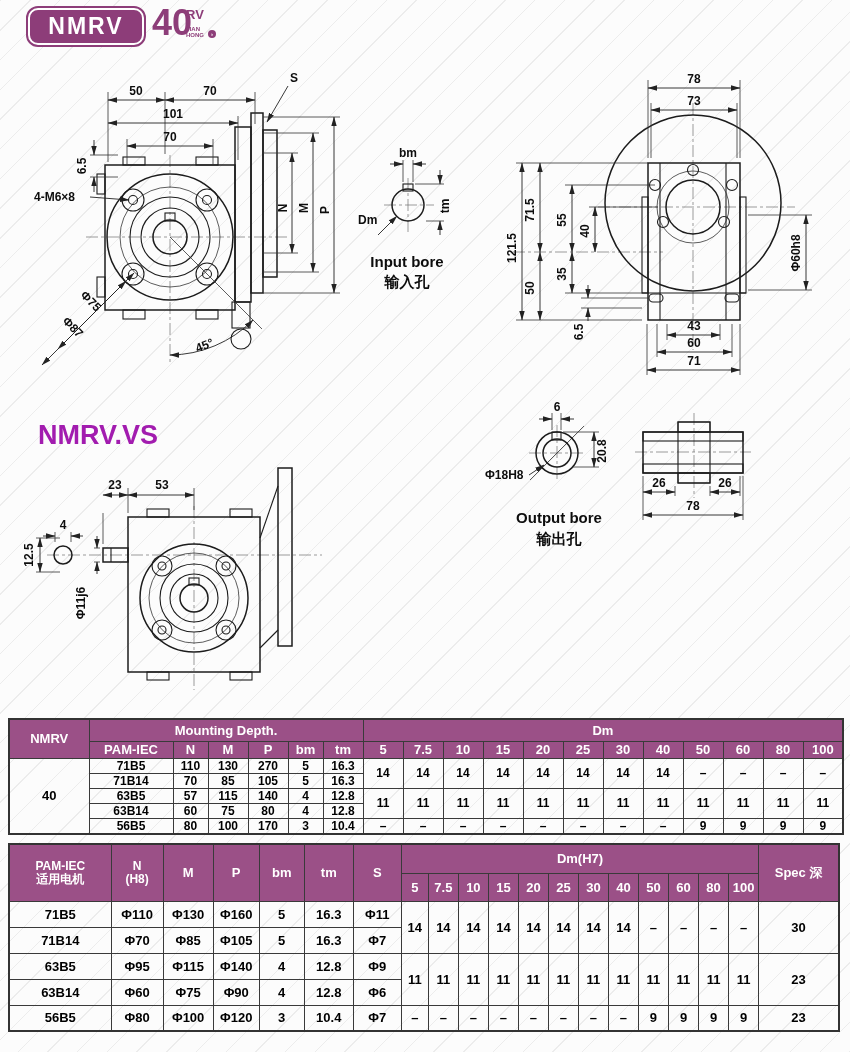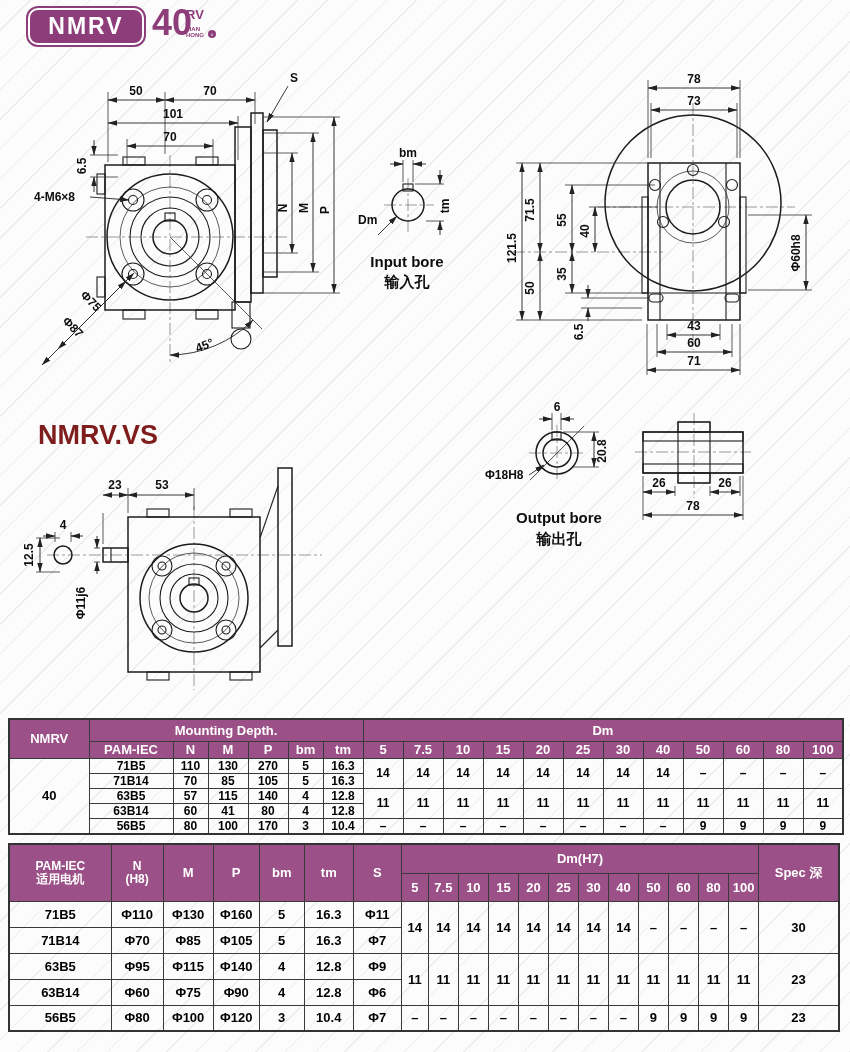--- a/index.html
+++ b/index.html
@@ -12,21 +12,21 @@
   .abs{position:absolute;}
   
   .logo-box{left:28px;top:8px;width:112px;height:33px;background:#8d3d79;border:2px solid #fff;
     outline:2px solid #8d3d79;border-radius:10px;color:#fff;font-weight:bold;font-size:23px;
     letter-spacing:2px;text-align:center;line-height:33px;}
   .logo-model{left:152px;top:4px;color:#8d3d79;font-weight:bold;font-size:36px;line-height:38px;}
   .logo-sup{left:186px;top:8px;color:#8d3d79;font-weight:bold;font-size:13px;line-height:13px;text-align:right;}
   .logo-maker{left:186px;top:26px;color:#8d3d79;font-weight:bold;font-size:6px;line-height:6px;}
   .logo-badge{left:208px;top:30px;width:8px;height:8px;border-radius:50%;background:#8d3d79;color:#fff;
     font-size:6px;line-height:8px;text-align:center;font-weight:bold;}
-  .vs-title{left:38px;top:420px;font-size:27px;font-weight:bold;color:#7f1d1d;}
+  .vs-title{left:38px;top:420px;font-size:27px;font-weight:bold;color:#a21caf;}
   
   .o  {stroke:#1c1c1c;stroke-width:1.5;fill:none;}
   .o2 {stroke:#1c1c1c;stroke-width:1.1;fill:none;}
   .t  {stroke:#333;stroke-width:0.8;fill:none;}
   .d  {stroke:#222;stroke-width:0.9;fill:none;}
   .cl {stroke:#707070;stroke-width:0.7;fill:none;stroke-dasharray:12 3 3 3;}
   text.lbl{font:bold 12px "Liberation Sans","DejaVu Sans",sans-serif;fill:#0d0d0d;}
   text.big{font:bold 15px "Liberation Sans","DejaVu Sans",sans-serif;fill:#0d0d0d;}
   
   table{border-collapse:collapse;table-layout:fixed;position:absolute;background:transparent;}
@@ -440,21 +440,21 @@
     <td rowspan="2">11</td>
     <td rowspan="2">11</td>
     <td rowspan="2">11</td>
     <td rowspan="2">11</td>
     <td rowspan="2">11</td>
     <td rowspan="2">11</td>
   </tr>
   <tr class="dr">
     <td>63B14</td>
     <td>60</td>
-    <td>41</td>
+    <td>75</td>
     <td>80</td>
     <td>4</td>
     <td>12.8</td>
   </tr>
   <tr class="dr">
     <td>56B5</td>
     <td>80</td>
     <td>100</td>
     <td>170</td>
     <td>3</td>

